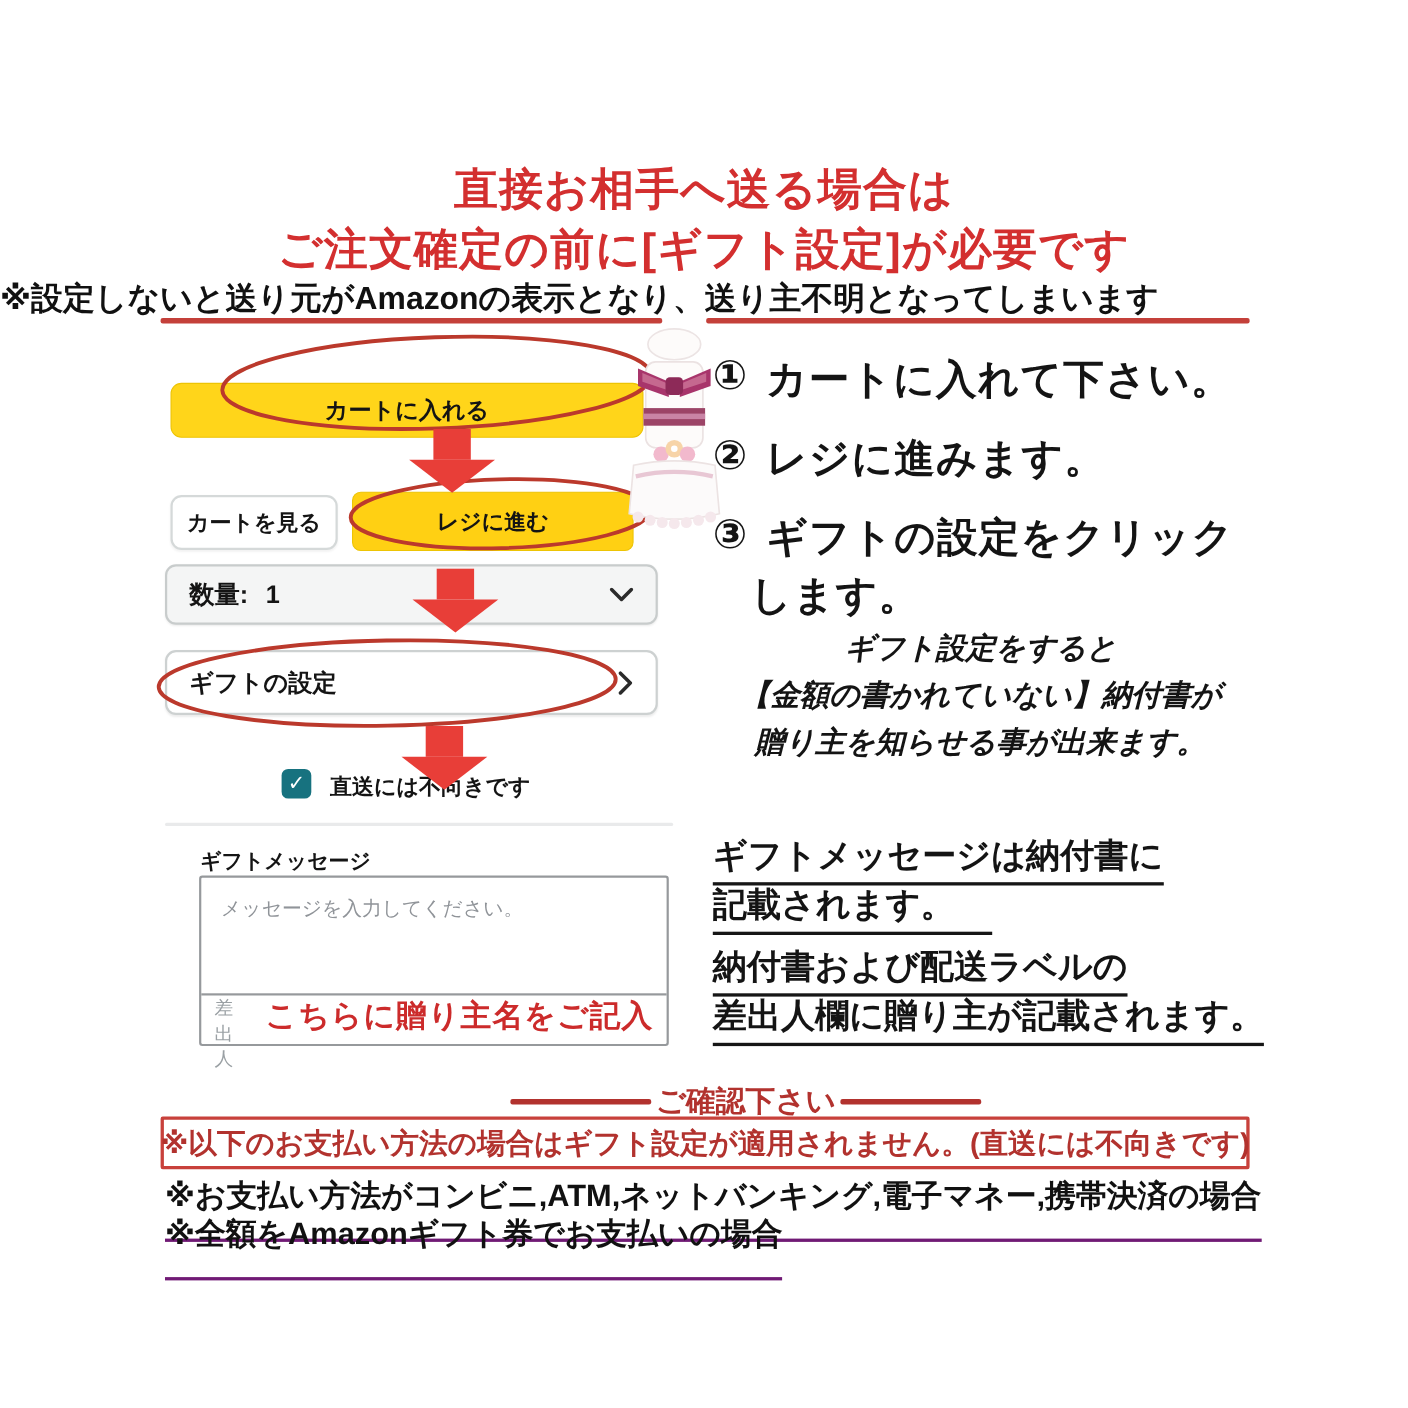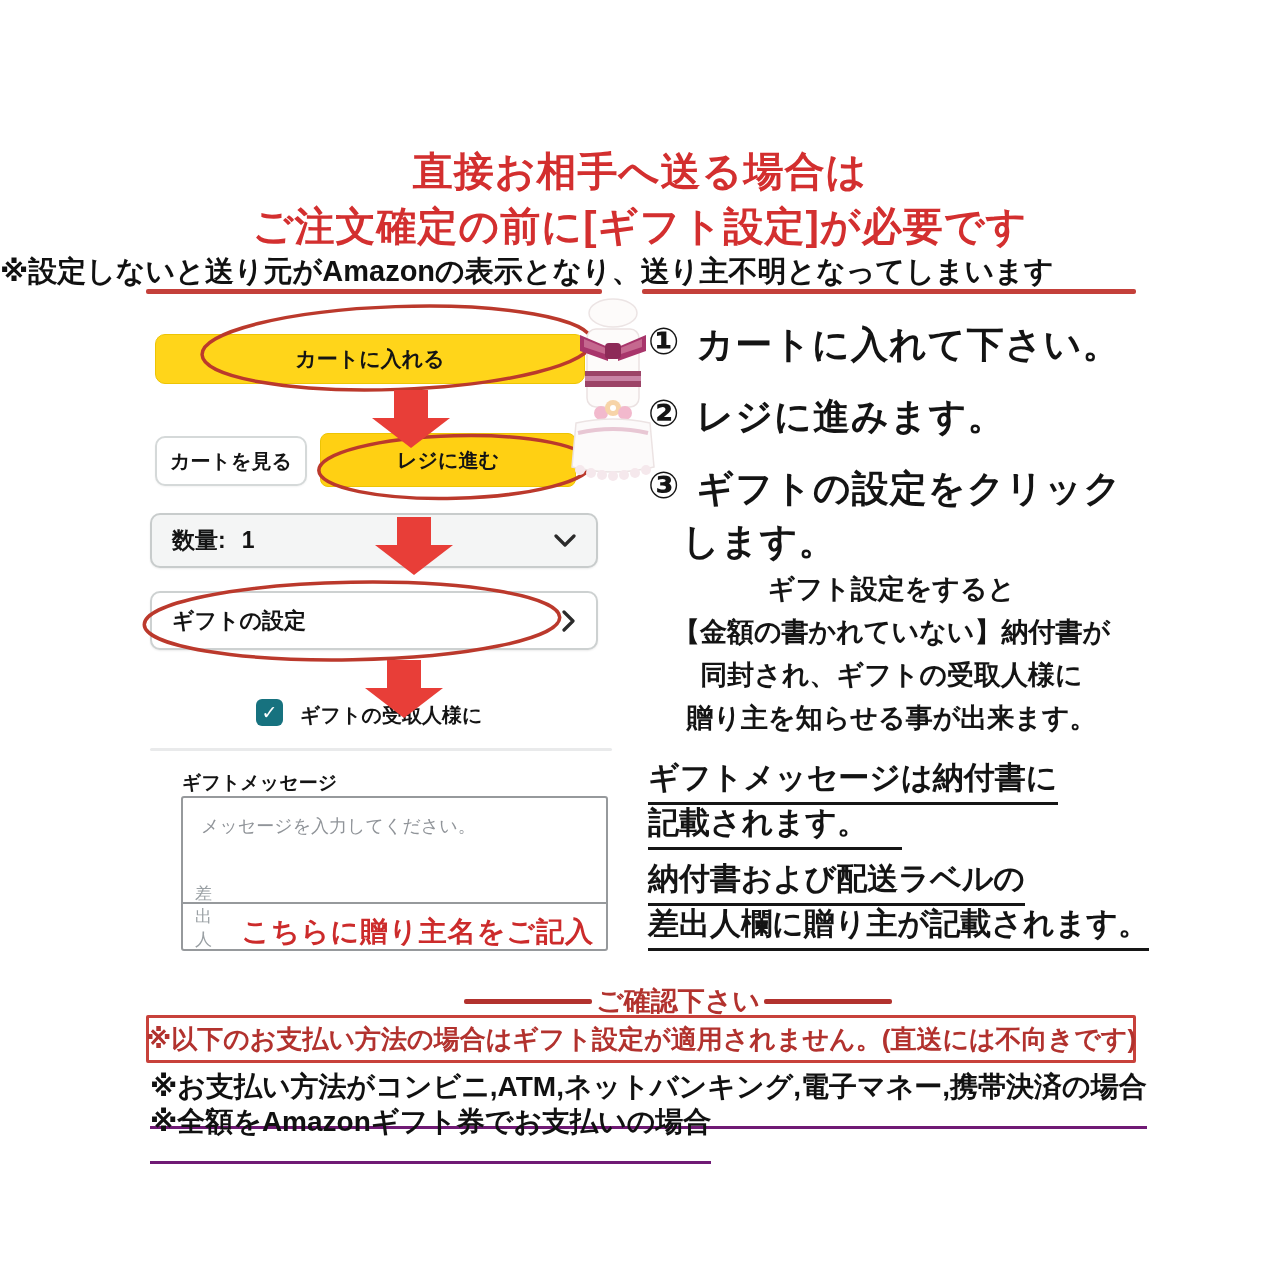--- a/index.html
+++ b/index.html
@@ -12,21 +12,21 @@
   }
   .abs{position:absolute;}
   
   .title{left:0;width:1280px;text-align:center;font-weight:900;color:var(--title-red);
          font-size:40px;letter-spacing:1px;white-space:nowrap;}
   .subtitle{left:0;width:1023px;text-align:center;font-weight:900;color:#111;
             font-size:29px;letter-spacing:0;white-space:nowrap;}
   .sub-underline{height:5px;background:var(--underline-red);border-radius:2px;}
   
   .btn{display:flex;align-items:center;justify-content:center;font-weight:700;
-       border-radius:10px;box-sizing:border-box;}
+       border-radius:10px;box-sizing:border-box;margin-top:14px;}
   .btn-yellow{background:var(--accent-yellow);border:1px solid #edc404;font-size:21px;}
   .btn-white{background:#fff;border:2px solid var(--border-gray);font-size:20px;font-weight:600;
              box-shadow:0 1px 2px rgba(0,0,0,.05);}
   .row-field{background:#f4f5f5;border:2px solid #c8cccc;border-radius:10px;box-sizing:border-box;
              display:flex;align-items:center;padding:0 20px;box-shadow:0 1px 2px rgba(0,0,0,.08);}
   .row-white{background:#fff;border:2px solid #cdd1d1;}
   .qty-label{font-size:23px;font-weight:600;}
   .qty-value{font-size:23px;font-weight:600;margin-left:16px;}
   .gift-row-label{font-size:22px;font-weight:700;text-align:right;}
   .spacer{flex:1;}
@@ -40,21 +40,21 @@
             display:flex;align-items:center;justify-content:center;font-size:19px;font-weight:700;}
   .checkbox-label{font-size:20px;font-weight:600;}
   .divider{height:3px;background:#e9eaeb;border-radius:2px;}
   .gm-label{font-size:19px;font-weight:800;}
   .gm-counter{font-size:15px;color:#75797e;text-align:right;margin-top:32px;}
   .msg-box{border:2px solid #96999c;border-radius:3px;background:#fff;box-sizing:border-box;}
   .msg-box textarea{width:100%;height:100px;border:none;outline:none;resize:none;box-sizing:border-box;
             padding:16px 18px;font-family:inherit;font-size:18px;color:#333;background:transparent;}
   .msg-box textarea::placeholder{color:#909499;}
   .msg-divider{height:2px;background:#96999c;width:100%;}
-  .sender-row{display:flex;align-items:flex-end;height:47px;padding:0 12px;}
+  .sender-row{display:flex;align-items:flex-start;height:47px;padding:0 12px;}
   .sender-label{font-size:17px;color:#9aa0a4;}
   .sender-hint{font-size:28px;font-weight:800;color:#cc2b2b;margin-left:26px;letter-spacing:1px;white-space:nowrap;}
   .chev{display:block;}
   
   .step{left:648px;display:flex;align-items:flex-start;font-size:37px;font-weight:800;
         letter-spacing:1px;white-space:nowrap;}
   .step-num{margin-right:16px;}
   .step-cont{left:682px;font-size:37px;font-weight:800;letter-spacing:1px;}
   .gift-note{left:633px;width:517px;text-align:center;font-size:27px;font-weight:700;
              line-height:43px;white-space:nowrap;}
@@ -130,21 +130,21 @@
   </svg>
 
   <div class="arrow" style="left:365px;top:660px;">
     <div class="shaft"></div>
     <div class="head"></div>
   </div>
 
   <div class="abs checkbox" style="left:256px;top:699px;">
     <span>✓</span>
   </div>
-  <div class="abs checkbox-label" style="left:300px;top:702px;">ギフトの受取人様に</div>
+  <div class="abs checkbox-label" style="left:300px;top:702px;">直送には不向きです</div>
 
   <div class="abs divider" style="left:150px;top:748px;width:462px;"></div>
 
   <div class="abs gm-label" style="left:182px;top:770px;">ギフトメッセージ</div>
   <div class="abs gm-counter" style="left:460px;top:773px;width:147px;">193 文字 - 8 行</div>
 
   <div class="abs msg-box" style="left:181px;top:796px;width:427px;height:155px;">
     <textarea placeholder="メッセージを入力してください。" style=""></textarea>
     <div class="msg-divider"></div>
     <div class="sender-row">
@@ -189,24 +189,23 @@
   <div class="abs step" style="top:392px;">
     <span class="step-num">②</span>
     <span>レジに進みます。</span>
   </div>
   <div class="abs step" style="top:464px;">
     <span class="step-num">③</span>
     <span>ギフトの設定をクリック</span>
   </div>
   <div class="abs step-cont" style="top:517px;">します。</div>
 
-  <div class="abs gift-note" style="top:568px;">
+  <div class="abs gift-note" style="top:568px;font-style:italic;">
     <div>ギフト設定をすると</div>
     <div>【金額の書かれていない】納付書が</div>
-    <div>同封され、ギフトの受取人様に</div>
     <div>贈り主を知らせる事が出来ます。</div>
   </div>
 
   <div class="abs unote" style="top:757px;">
     <span>ギフトメッセージは納付書に</span>
   </div>
   <div class="abs unote" style="top:802px;">
     <span class="pad-right">記載されます。</span>
   </div>
   <div class="abs unote" style="top:858px;">

